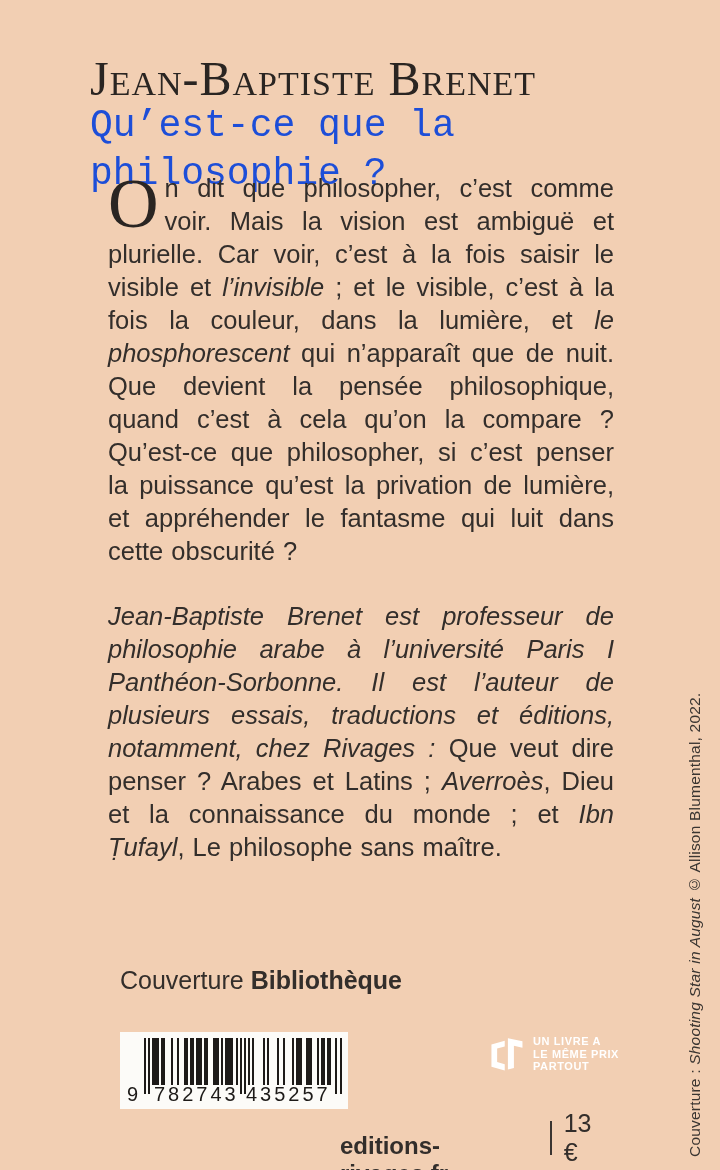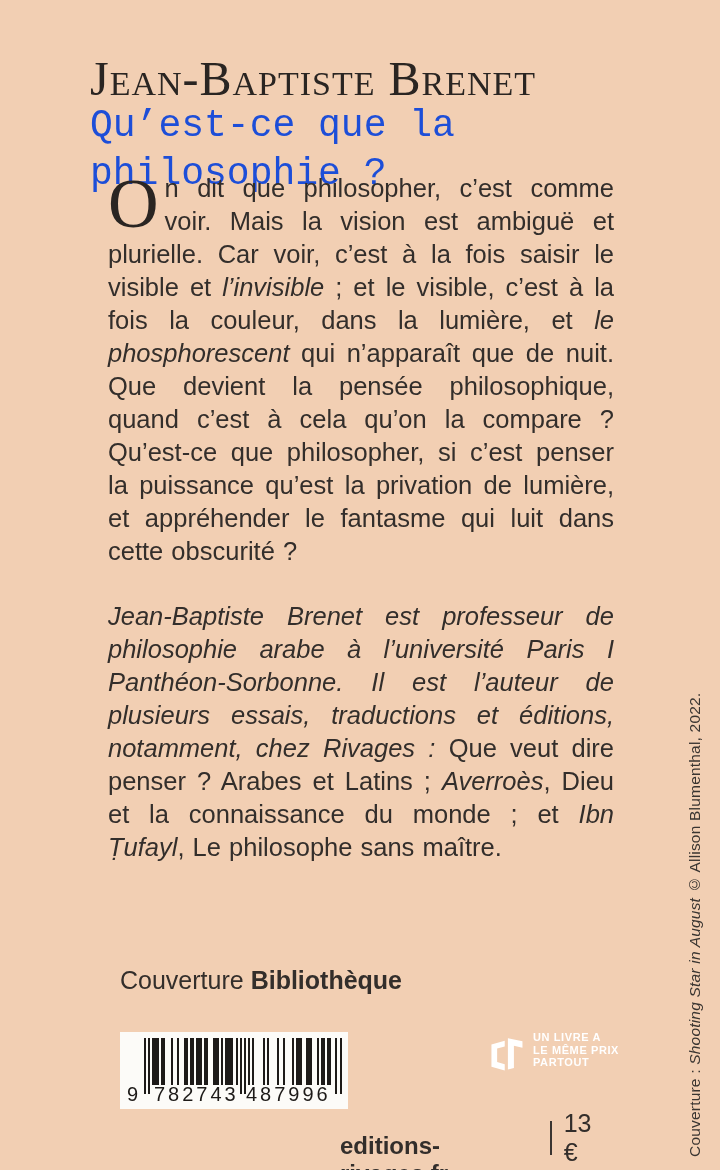--- a/index.html
+++ b/index.html
@@ -78,21 +78,21 @@
   .bc-d{
     position:absolute;top:50px;
     font-size:20px;line-height:24px;color:#1d1a18;
     letter-spacing:3px;white-space:nowrap;
   }
   .bc-first{left:7px;letter-spacing:0;}
   .bc-g1{left:34px;}
   .bc-g2{left:126px;}
 
   
-  .price-logo{position:absolute;left:487px;top:1031px;display:flex;align-items:flex-start;gap:8px;}
+  .price-logo{position:absolute;left:487px;top:1031px;display:flex;align-items:center;gap:8px;}
   .price-logo svg{display:block;}
   .logo-lines{color:var(--white);font-weight:bold;font-size:11px;line-height:12.5px;letter-spacing:0.6px;}
 
   
   .footer{position:absolute;left:340px;top:1088px;width:270px;display:flex;justify-content:flex-end;align-items:center;gap:12px;}
   .website{font-weight:bold;font-size:24px;margin-top:44px;}
   .vbar{width:2px;height:34px;background:#3a3531;}
   .price{font-size:25px;}
 
   
@@ -172,21 +172,21 @@
         <div class="bar" style="left: 172.64px; width: 2.08px; height: 47px;"></div>
         <div class="bar" style="left: 176.8px; width: 2.08px; height: 47px;"></div>
         <div class="bar" style="left: 178.88px; width: 2.08px; height: 47px;"></div>
         <div class="bar" style="left: 183.04px; width: 2.08px; height: 47px;"></div>
         <div class="bar" style="left: 185.12px; width: 2.08px; height: 47px;"></div>
         <div class="bar" style="left: 191.36px; width: 2.08px; height: 56px;"></div>
         <div class="bar" style="left: 195.52px; width: 2.08px; height: 56px;"></div>
       </div>
     <span class="bc-d bc-first">9</span>
     <span class="bc-d bc-g1">782743</span>
-    <span class="bc-d bc-g2">487996</span>
+    <span class="bc-d bc-g2">435257</span>
   </div>
 
   <div class="price-logo">
     <svg width="38" height="46" viewBox="0 0 60 54" aria-hidden="true">
       <path d="M28,6 L7,12 L7,47 L28,53 L28,43 L16,39.5 L16,18.5 L28,15 Z" fill="#ffffff"></path>
       <path d="M33,2 L56,7 L56,17 L42.5,14 L42.5,49 L33,51.5 Z" fill="#ffffff"></path>
     </svg>
     <div class="logo-lines">
       <div>UN LIVRE A</div>
       <div>LE MÊME PRIX</div>

